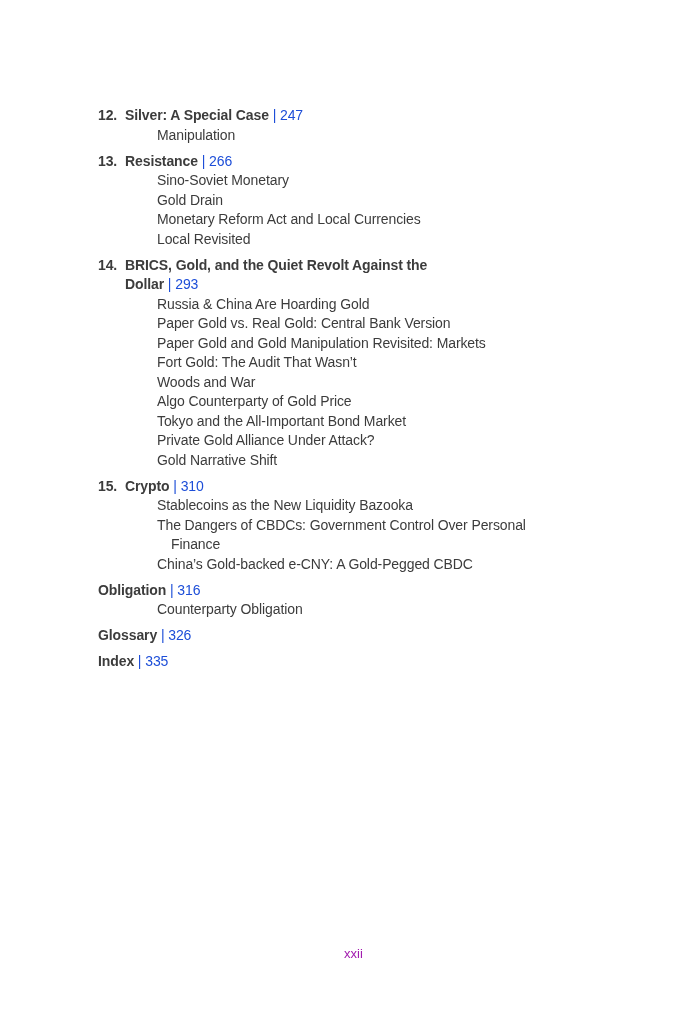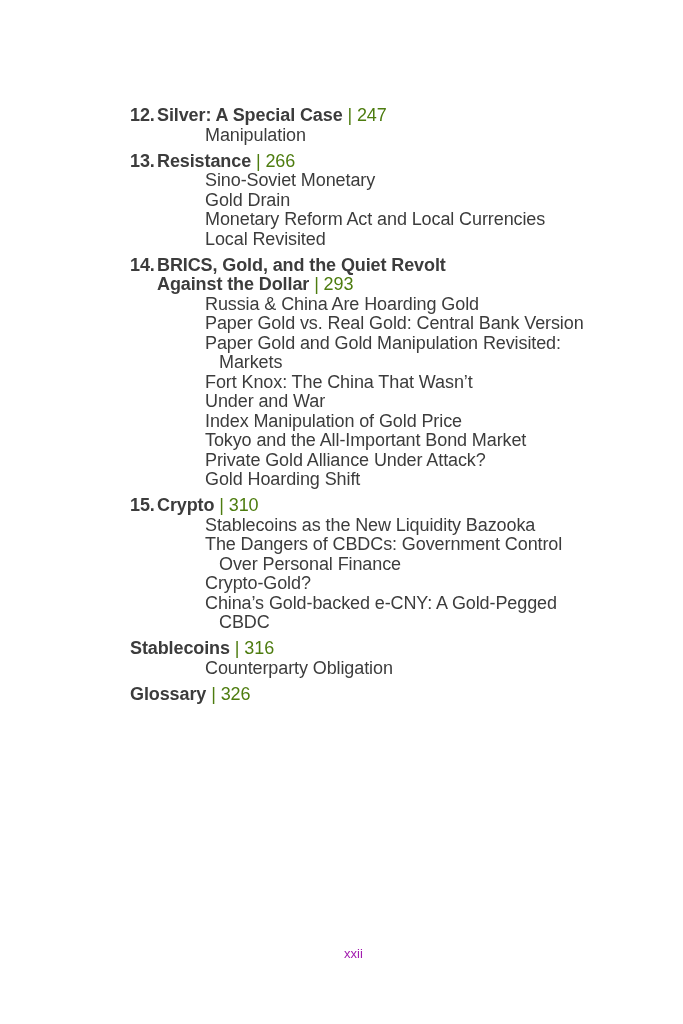--- a/index.html
+++ b/index.html
@@ -15,24 +15,24 @@
     color: #3c3c3c;
     overflow: hidden;
   }
   .page {
     position: absolute;
     inset: 0;
     background: #ffffff;
   }
   .toc {
     position: absolute;
-    left: 130px;
+    left: 98px;
     top: 106px;
     width: 470px;
-    font-size: 18px;
+    font-size: 14px;
     line-height: 19.5px;
     letter-spacing: -0.1px;
   }
   .group {
     margin-bottom: 6.5px;
   }
   .head {
     display: flex;
   }
   .num {
@@ -43,30 +43,29 @@
   .headtext {
     display: block;
     max-width: 312px;
     font-weight: 700;
   }
   .headtext .title {
     font-weight: 700;
   }
   .headtext .pagenum {
     font-weight: 400;
-    color: #4d7c0f;
+    color: #1d4ed8;
   }
   .subs {
     margin-left: 59px;
     width: 402px;
   }
   .sub {
     padding-left: 14px;
     text-indent: -14px;
-    margin-left: 16px;
   }
   .folio {
     position: absolute;
     top: 944px;
     left: 12px;
     width: 683px;
     text-align: center;
     font-size: 13px;
     line-height: 19px;
     color: #a21caf;
@@ -100,48 +99,52 @@
       </div>
       <div class="group">
         <div class="head">
           <span class="num">14.</span>
           <span class="headtext"><span class="title">BRICS, Gold, and the Quiet Revolt Against the Dollar</span><span class="pagenum">&nbsp;| 293</span></span>
         </div>
         <div class="subs">
           <div class="sub">Russia &amp; China Are Hoarding Gold</div>
           <div class="sub">Paper Gold vs. Real Gold: Central Bank Version</div>
           <div class="sub">Paper Gold and Gold Manipulation Revisited: Markets</div>
-          <div class="sub">Fort Knox: The China That Wasn’t</div>
-          <div class="sub">Under and War</div>
-          <div class="sub">Index Manipulation of Gold Price</div>
+          <div class="sub">Fort Gold: The Audit That Wasn’t</div>
+          <div class="sub">Woods and War</div>
+          <div class="sub">Algo Counterparty of Gold Price</div>
           <div class="sub">Tokyo and the All-Important Bond Market</div>
           <div class="sub">Private Gold Alliance Under Attack?</div>
-          <div class="sub">Gold Hoarding Shift</div>
+          <div class="sub">Gold Narrative Shift</div>
         </div>
       </div>
       <div class="group">
         <div class="head">
           <span class="num">15.</span>
           <span class="headtext"><span class="title">Crypto</span><span class="pagenum">&nbsp;| 310</span></span>
         </div>
         <div class="subs">
           <div class="sub">Stablecoins as the New Liquidity Bazooka</div>
           <div class="sub">The Dangers of CBDCs: Government Control Over Personal Finance</div>
-          <div class="sub">Crypto-Gold?</div>
           <div class="sub">China’s Gold-backed e-CNY: A Gold-Pegged CBDC</div>
         </div>
       </div>
       <div class="group">
         <div class="head">
-          <span class="headtext"><span class="title">Stablecoins</span><span class="pagenum">&nbsp;| 316</span></span>
+          <span class="headtext"><span class="title">Obligation</span><span class="pagenum">&nbsp;| 316</span></span>
         </div>
         <div class="subs">
           <div class="sub">Counterparty Obligation</div>
         </div>
       </div>
       <div class="group">
         <div class="head">
           <span class="headtext"><span class="title">Glossary</span><span class="pagenum">&nbsp;| 326</span></span>
         </div>
       </div>
+      <div class="group">
+        <div class="head">
+          <span class="headtext"><span class="title">Index</span><span class="pagenum">&nbsp;| 335</span></span>
+        </div>
+      </div>
     </div>
   <div class="folio">xxii</div>
 </div>
 
 </body></html>

